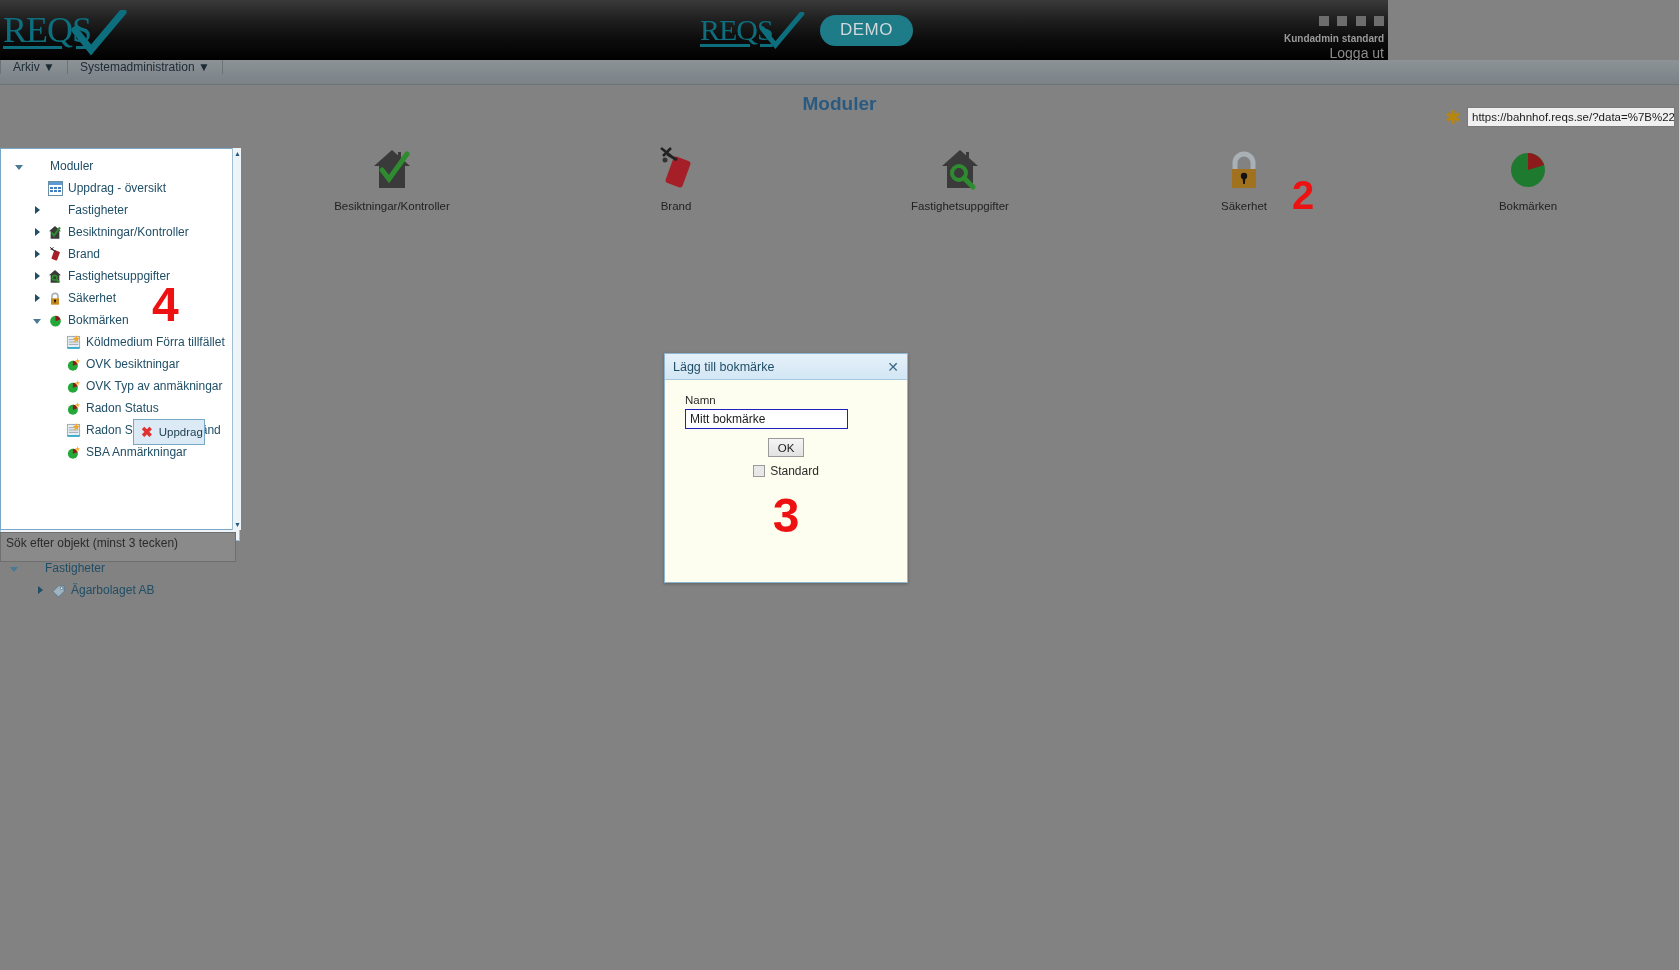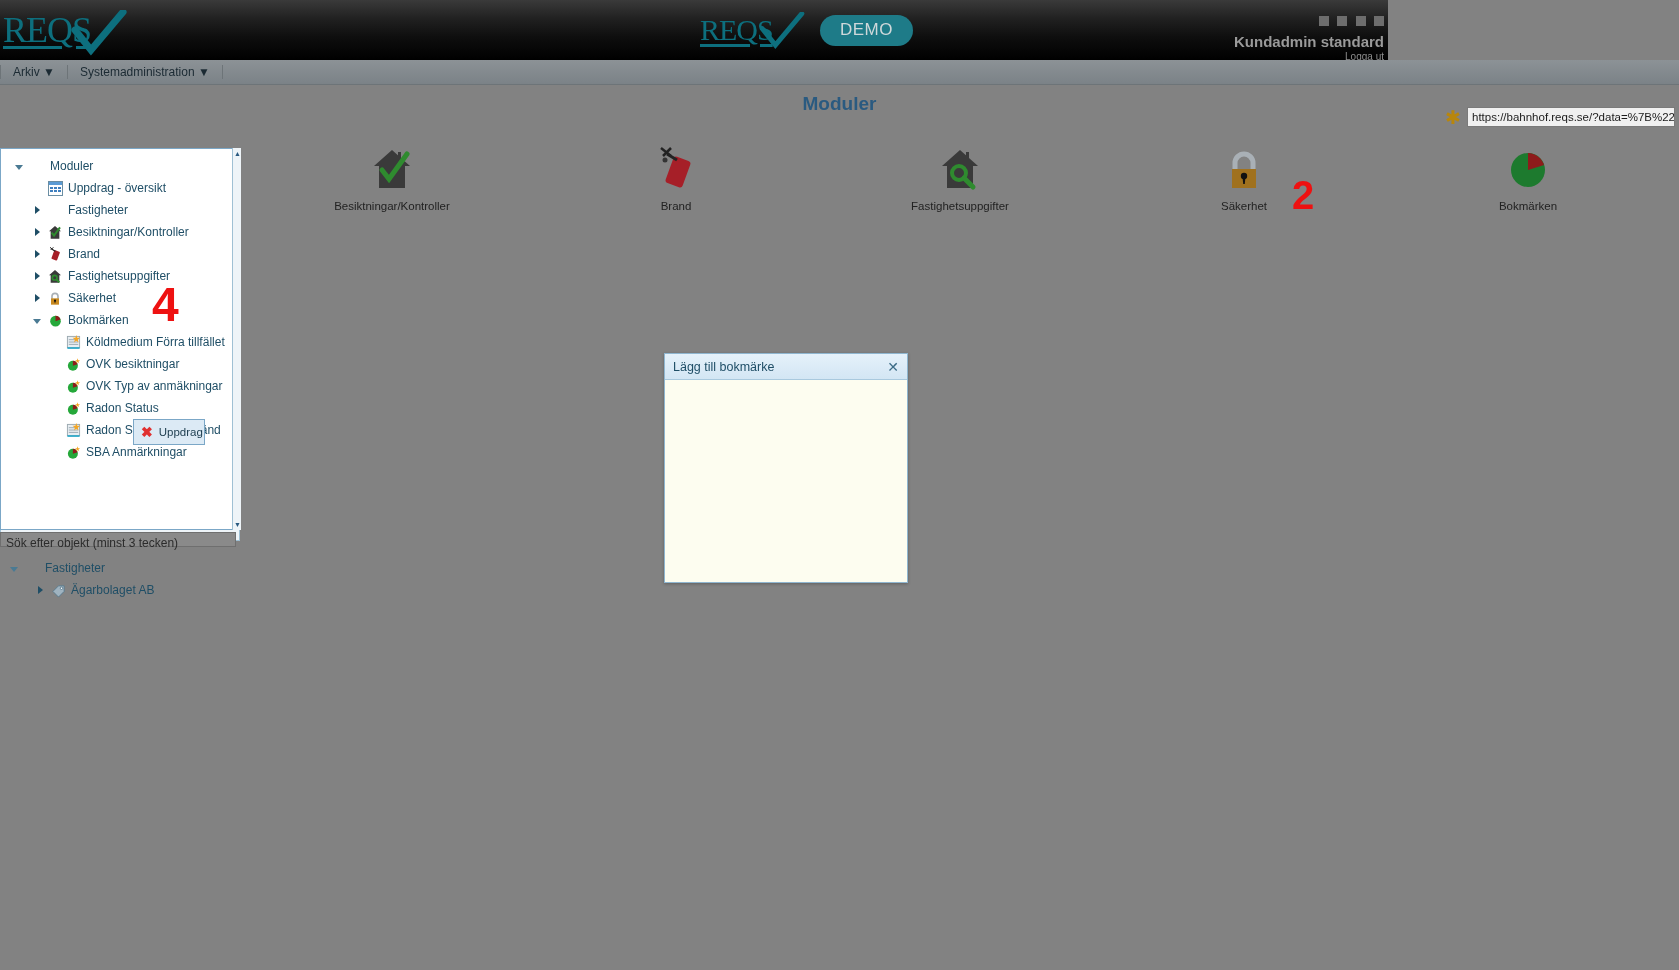--- a/index.html
+++ b/index.html
@@ -51,30 +51,30 @@
   }
   #user-area {
     position: absolute; right: 4px; top: 12px;
     text-align: right;
   }
   #win-dots { margin-bottom: 3px; }
   #win-dots span {
     display: inline-block; width: 10px; height: 10px;
     background: #6d6d6d; margin-left: 4px;
   }
-  #user-name { color: #9a9a9a; font-size: 15px; font-weight: bold; }
-  #logout { color: #8c8c8c; font-size: 10px; margin-top: 1px; cursor: pointer; }
+  #user-name { color: #9a9a9a; font-size: 10px; font-weight: bold; }
+  #logout { color: #8c8c8c; font-size: 14px; margin-top: 1px; cursor: pointer; }
 
   
   #menubar {
     position: absolute; left: 0; top: 60px;
     width: 1679px; height: 25px;
     background: linear-gradient(180deg, #8c9296 0%, #7b8287 100%);
     border-bottom: 1px solid #6d7478;
-    display: flex; align-items: center;
+    display: flex; align-items: flex-start;
   }
   .menu-item {
     display: flex; align-items: center;
     padding: 0 12px;
     font-size: 12px; color: #1b2a33;
     border-right: 1px solid #6d7478;
     cursor: pointer;
   }
   .menu-item:first-child { border-left: 1px solid #6d7478; }
 
@@ -184,21 +184,21 @@
     padding: 0 7px;
     font-size: 11.5px; color: #1b3b4d;
     cursor: pointer;
     z-index: 30;
   }
   #ctxmenu .xred { color: #e03030; font-size: 14px; font-weight: bold; }
 
   
   #search-box {
     position: absolute; left: 0; top: 447px;
-    width: 236px; height: 15px;
+    width: 236px; height: 30px;
     background: #8a8a8a;
     border: 1px solid #6f6f6f;
     font-size: 12px; color: #2b2b2b;
     padding: 3px 5px;
     line-height: 15px;
   }
   #lower-tree { position: absolute; left: 0; top: 472px; width: 240px; }
   #lower-tree .tnode { color: #1f4e66; }
 
   
@@ -576,15 +576,25 @@
         </span>
         <span class="tlabel">Ägarbolaget AB</span>
       </div>
     </div>
 
   <div id="modal">
     <div id="modal-title">
       <span>Lägg till bokmärke</span>
       <span id="modal-close">✕</span>
     </div>
+    <div id="modal-body">
+      <div class="field-label">Namn</div>
+      <input id="name-input" type="text" value="Mitt bokmärke" style="">
+      <button id="ok-button">OK</button>
+      <div id="std-row">
+        <span id="std-check"></span>
+        <span>Standard</span>
+      </div>
+      <div class="ann" id="ann3" style="position:static; text-align:center; margin-top:10px;">3</div>
+    </div>
   </div>
 
 </div>
 
 </body></html>

